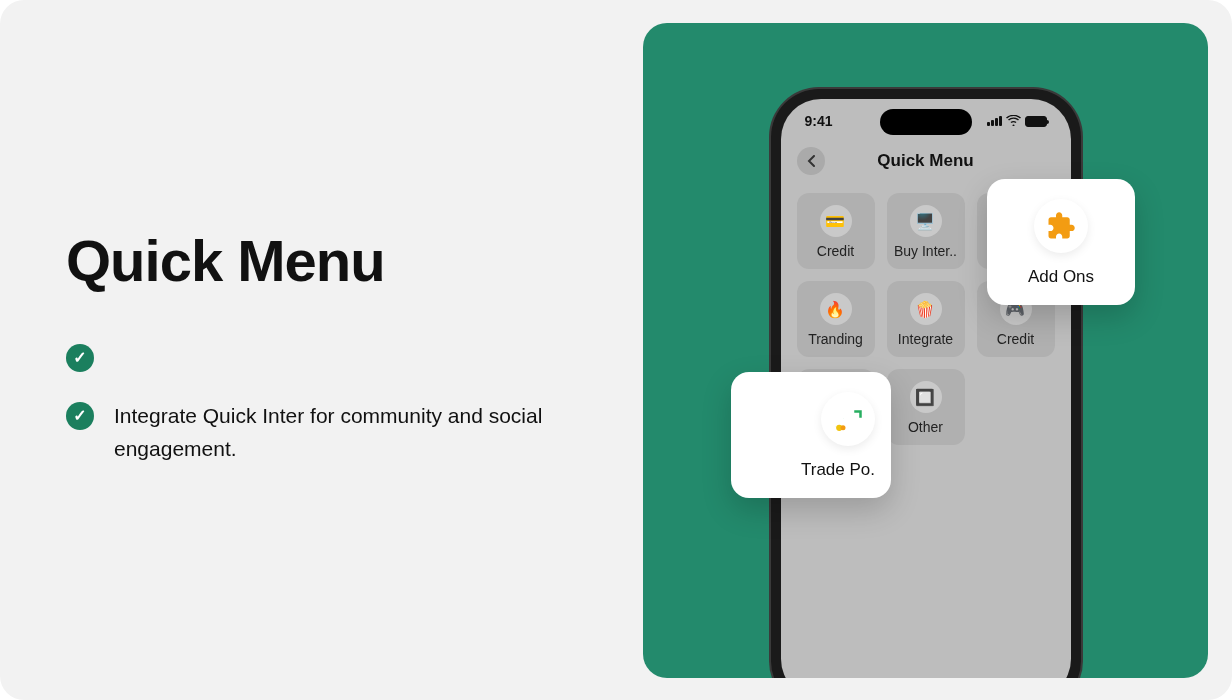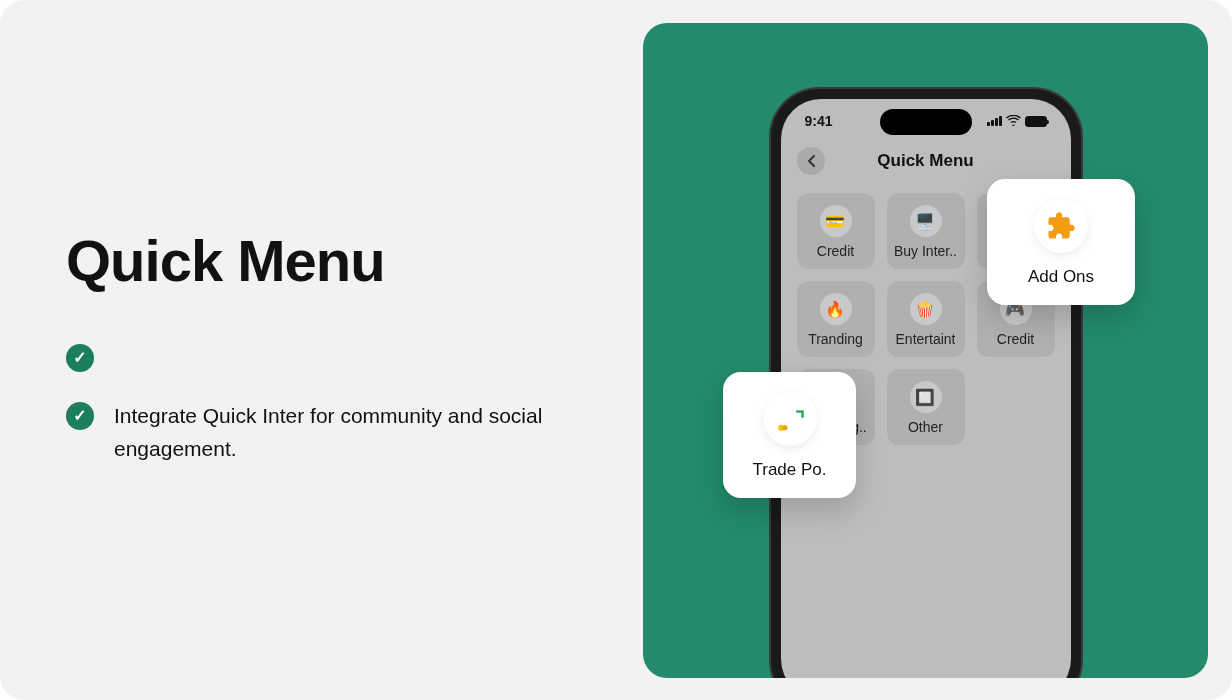--- a/index.html
+++ b/index.html
@@ -174,21 +174,21 @@
   position: absolute;
   background: #fff;
   border-radius: 18px;
   box-shadow: 0 12px 30px rgba(0,0,0,0.18);
   display: flex;
   flex-direction: column;
   align-items: center;
   padding: 20px 16px 18px;
 }
 .float-addons { top: 156px; right: 73px; width: 148px; }
-.float-trade { top: 349px; left: 80px; width: 133px; }
+.float-trade { top: 349px; left: 88px; width: 160px; align-items: flex-end; }
 .float-icon {
   width: 54px;
   height: 54px;
   border-radius: 50%;
   background: #fff;
   box-shadow: 0 3px 10px rgba(0,0,0,0.08);
   display: flex;
   align-items: center;
   justify-content: center;
   font-size: 26px;
@@ -281,21 +281,21 @@
           <div class="menu-item">
             <div class="menu-icon">🧩</div>
             <div class="menu-label">Add Ons</div>
           </div>
           <div class="menu-item">
             <div class="menu-icon">🔥</div>
             <div class="menu-label">Tranding</div>
           </div>
           <div class="menu-item">
             <div class="menu-icon">🍿</div>
-            <div class="menu-label">Entertaint</div>
+            <div class="menu-label">Integrate</div>
           </div>
           <div class="menu-item">
             <div class="menu-icon">🎮</div>
             <div class="menu-label">Credit</div>
           </div>
           <div class="menu-item">
             <div class="menu-icon">📈</div>
             <div class="menu-label">Tranding..</div>
           </div>
           <div class="menu-item">

